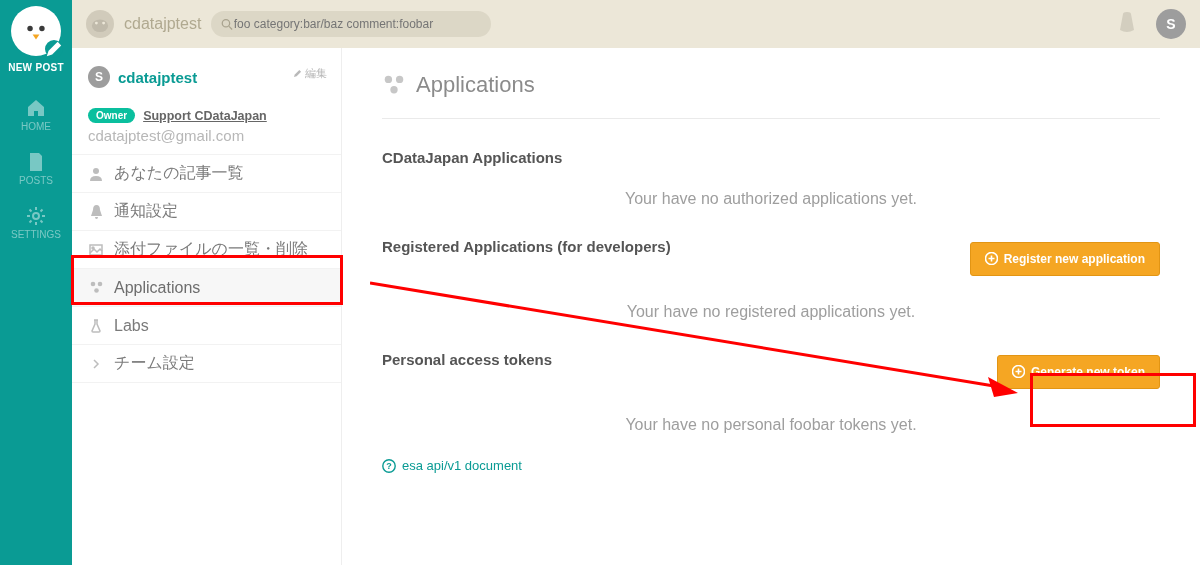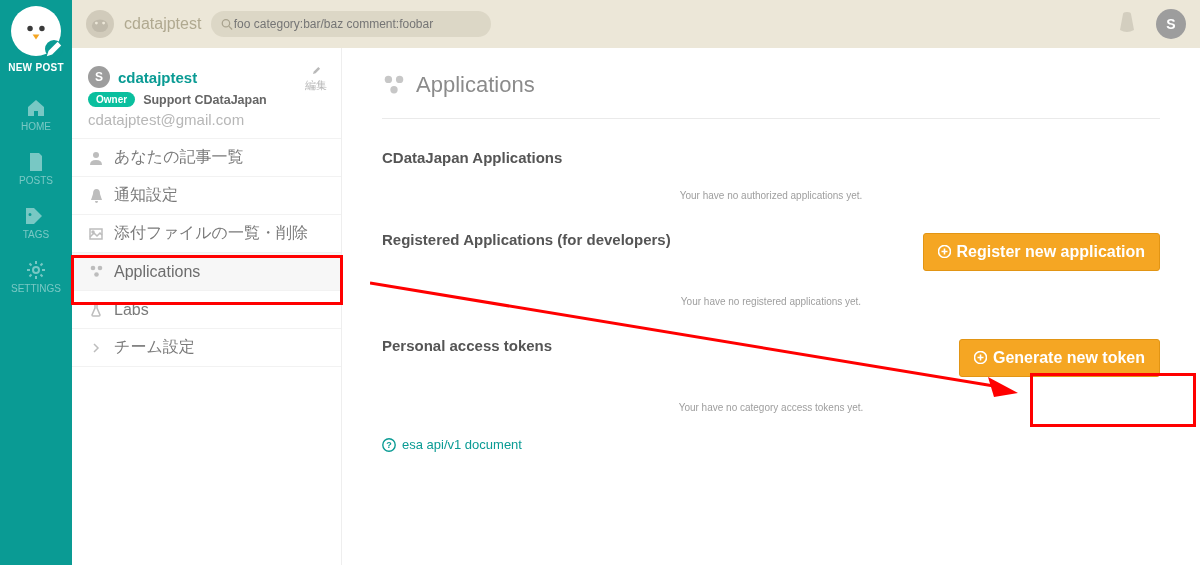--- a/index.html
+++ b/index.html
@@ -29,38 +29,38 @@
 
   .mainwrap { flex: 1; display: flex; flex-direction: column; }
   .cols { flex: 1; display: flex; }
 
   
   .sidepanel { width: 270px; border-right: 1px solid #eee; background: #fff; }
   .side-head { padding: 18px 16px 10px; border-bottom: 1px solid #f2f2f2; position: relative; }
   .side-head .row1 { display: flex; align-items: center; gap: 8px; }
   .side-head .avatar { width: 22px; height: 22px; border-radius: 50%; background: #9d9d9d; color:#fff; display:flex; align-items:center; justify-content:center; font-size:12px; font-weight:600; }
   .side-head .team { color: #0a9b94; font-weight: 700; font-size: 15px; }
-  .side-head .edit { position: absolute; right: 14px; top: 18px; color: #b9b9b9; font-size: 11px; display:flex; align-items:center; gap:3px;flex-direction:column; }
-  .side-head .row2 { margin-top: 4px; display: flex; align-items: center; gap: 8px; }
+  .side-head .edit { position: absolute; right: 14px; top: 18px; color: #b9b9b9; font-size: 11px; display:flex; align-items:center; gap:3px; }
+  .side-head .row2 { margin-top: 20px; display: flex; align-items: center; gap: 8px; }
   .side-head .owner { background: #0abf9e; color: #fff; font-size: 10px; font-weight: 700; padding: 2px 8px; border-radius: 9px; }
-  .side-head .support { color: #666; font-size: 12.5px; font-weight: 600; }
+  .side-head .support { color: #666; font-size: 12.5px; font-weight: 600; text-decoration: underline; }
   .side-head .email { color: #b7b7b7; font-size: 15px; margin-top: 4px; }
 
   .menu-item { display: flex; align-items: center; gap: 10px; height: 38px; padding: 0 16px; border-bottom: 1px solid #f2f2f2; color: #7a7a7a; font-size: 16px; cursor: pointer; }
   .menu-item .mi-icon { width: 16px; display:flex; justify-content:center; color:#bdbdbd; }
   .menu-item.active { background: #f7f7f7; color: #6d6d6d; }
 
   
   .content { flex: 1; padding: 24px 40px; position: relative; }
   .page-title { display:flex; align-items:center; gap:10px; color:#8b8b8b; font-size:22px; font-weight:400; padding-bottom: 20px; border-bottom: 1px solid #eaeaea; }
   .section { margin-top: 30px; }
   .section h3 { color:#555; font-size:15px; font-weight:700; margin-bottom: 24px; }
-  .section .empty { text-align:center; color:#9e9e9e; font-size:10px; margin-bottom: 10px; }
+  .section .empty { text-align:center; color:#9e9e9e; font-size:16px; margin-bottom: 10px; }
   .section .headline { display:flex; justify-content:space-between; align-items:center; margin-bottom: 24px; }
-  .btn { background:#f5a623; border:1px solid #e29514; color:#fff; font-size:16px; font-weight:600; padding: 9px 14px; border-radius:3px; display:flex; align-items:center; gap:6px; cursor:pointer; }
+  .btn { background:#f5a623; border:1px solid #e29514; color:#fff; font-size:12px; font-weight:600; padding: 9px 14px; border-radius:3px; display:flex; align-items:center; gap:6px; cursor:pointer; }
   .doclink { color:#0a9b94; font-size:13px; display:flex; align-items:center; gap:6px; margin-top: 24px; }
 
   
   .redbox-menu { position:absolute; left:71px; top:255px; width:272px; height:50px; border:3px solid #ff0000; pointer-events:none; }
   .redbox-btn  { position:absolute; right:4px; top:373px; width:166px; height:54px; border:3px solid #ff0000; pointer-events:none; }
   .arrow { position:absolute; left:370px; top:275px; width:660px; height:130px; pointer-events:none; }
 
   svg { display:block; }
 </style>
 </head>
@@ -95,28 +95,20 @@
       <div class="nav-item">
         <span class="icon">
             <svg width="18" height="20" viewBox="0 0 18 20" fill="currentColor">
               <path d="M3 1 H12 L15 4 V19 H3 Z"></path>
             </svg>
           </span>
         <span class="lbl">POSTS</span>
       </div>
       <div class="nav-item">
         <span class="icon">
-            <svg width="22" height="18" viewBox="0 0 22 18" fill="currentColor">
-              <path d="M1 1 H9 L17 9 L9 17 H1 Z M5 6 a1.5 1.5 0 1 0 0 3 a1.5 1.5 0 1 0 0 -3"></path>
-            </svg>
-          </span>
-        <span class="lbl">TAGS</span>
-      </div>
-      <div class="nav-item">
-        <span class="icon">
             <svg width="20" height="20" viewBox="0 0 20 20" fill="currentColor">
               <circle cx="10" cy="10" r="3" fill="none" stroke="currentColor" stroke-width="2"></circle>
               <path d="M10 1v3M10 16v3M1 10h3M16 10h3M3.5 3.5l2 2M14.5 14.5l2 2M16.5 3.5l-2 2M5.5 14.5l-2 2" stroke="currentColor" stroke-width="2"></path>
             </svg>
           </span>
         <span class="lbl">SETTINGS</span>
       </div>
     </div>
   </div>
 
@@ -256,21 +248,21 @@
           <div class="headline">
             <h3>Personal access tokens</h3>
             <button class="btn">
               <svg width="13" height="13" viewBox="0 0 13 13">
                   <circle cx="6.5" cy="6.5" r="6" fill="none" stroke="#fff" stroke-width="1.6"></circle>
                   <path d="M6.5 3.5 V9.5 M3.5 6.5 H9.5" stroke="#fff" stroke-width="1.6"></path>
                 </svg>
               <span>Generate new token</span>
             </button>
           </div>
-          <div class="empty">Your have no category access tokens yet.</div>
+          <div class="empty">Your have no personal foobar tokens yet.</div>
         </div>
 
         <a class="doclink">
           <svg width="14" height="14" viewBox="0 0 14 14">
               <circle cx="7" cy="7" r="6.2" fill="none" stroke="#0a9b94" stroke-width="1.4"></circle>
               <text x="7" y="10" text-anchor="middle" font-size="9" fill="#0a9b94" font-weight="700">?</text>
             </svg>
           <span>esa api/v1 document</span>
         </a>
       </div>

